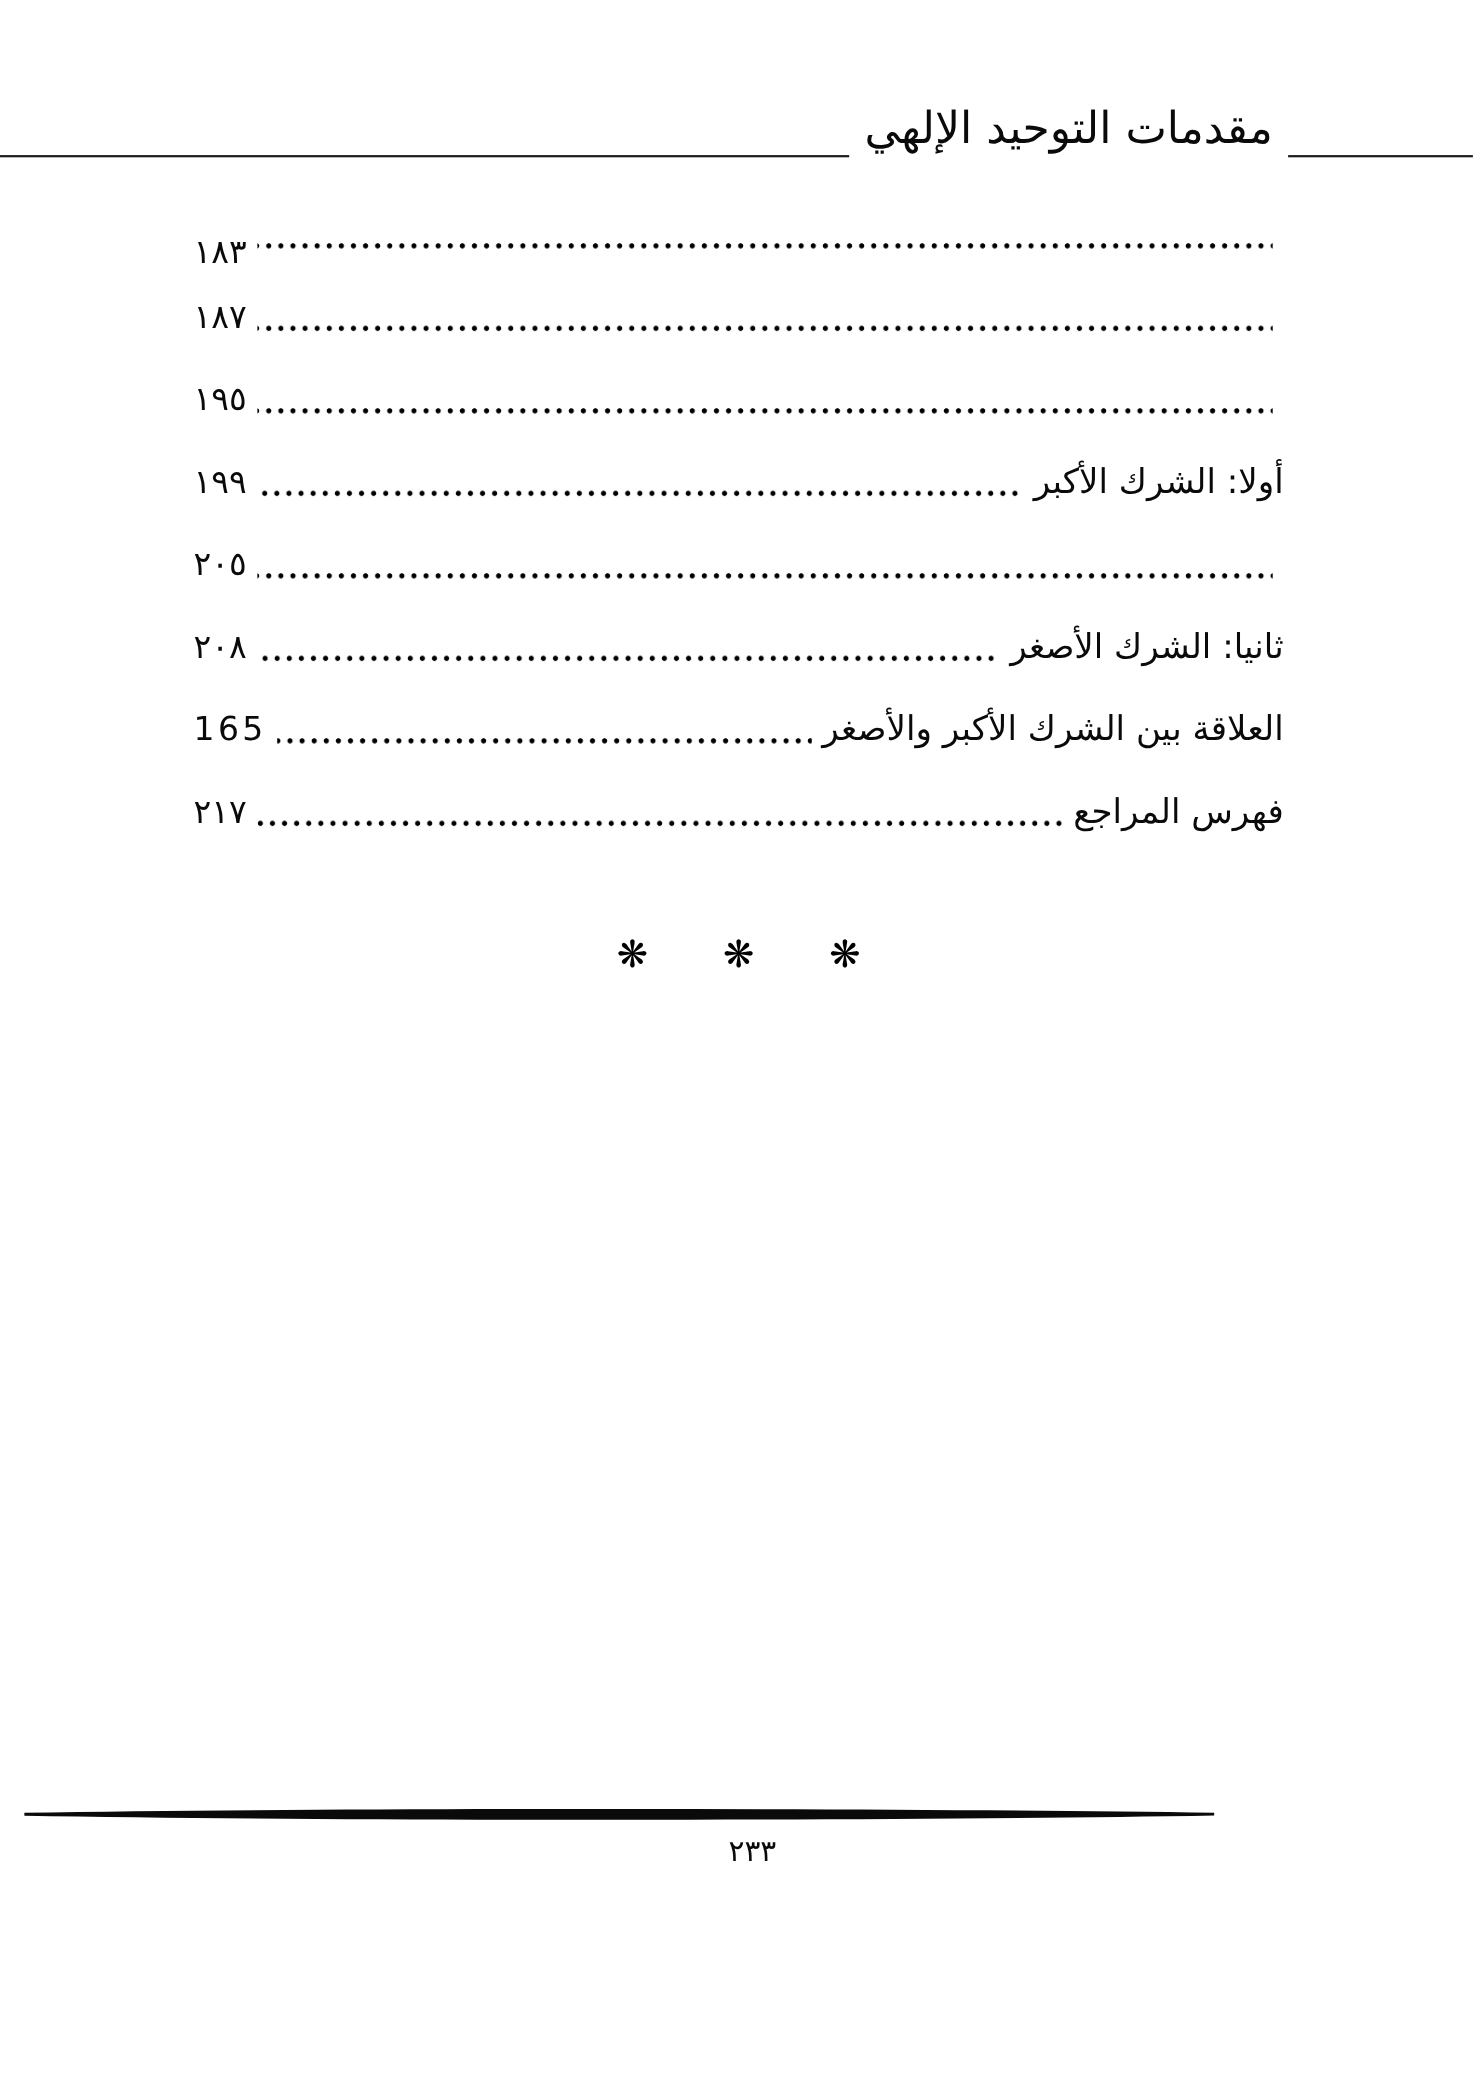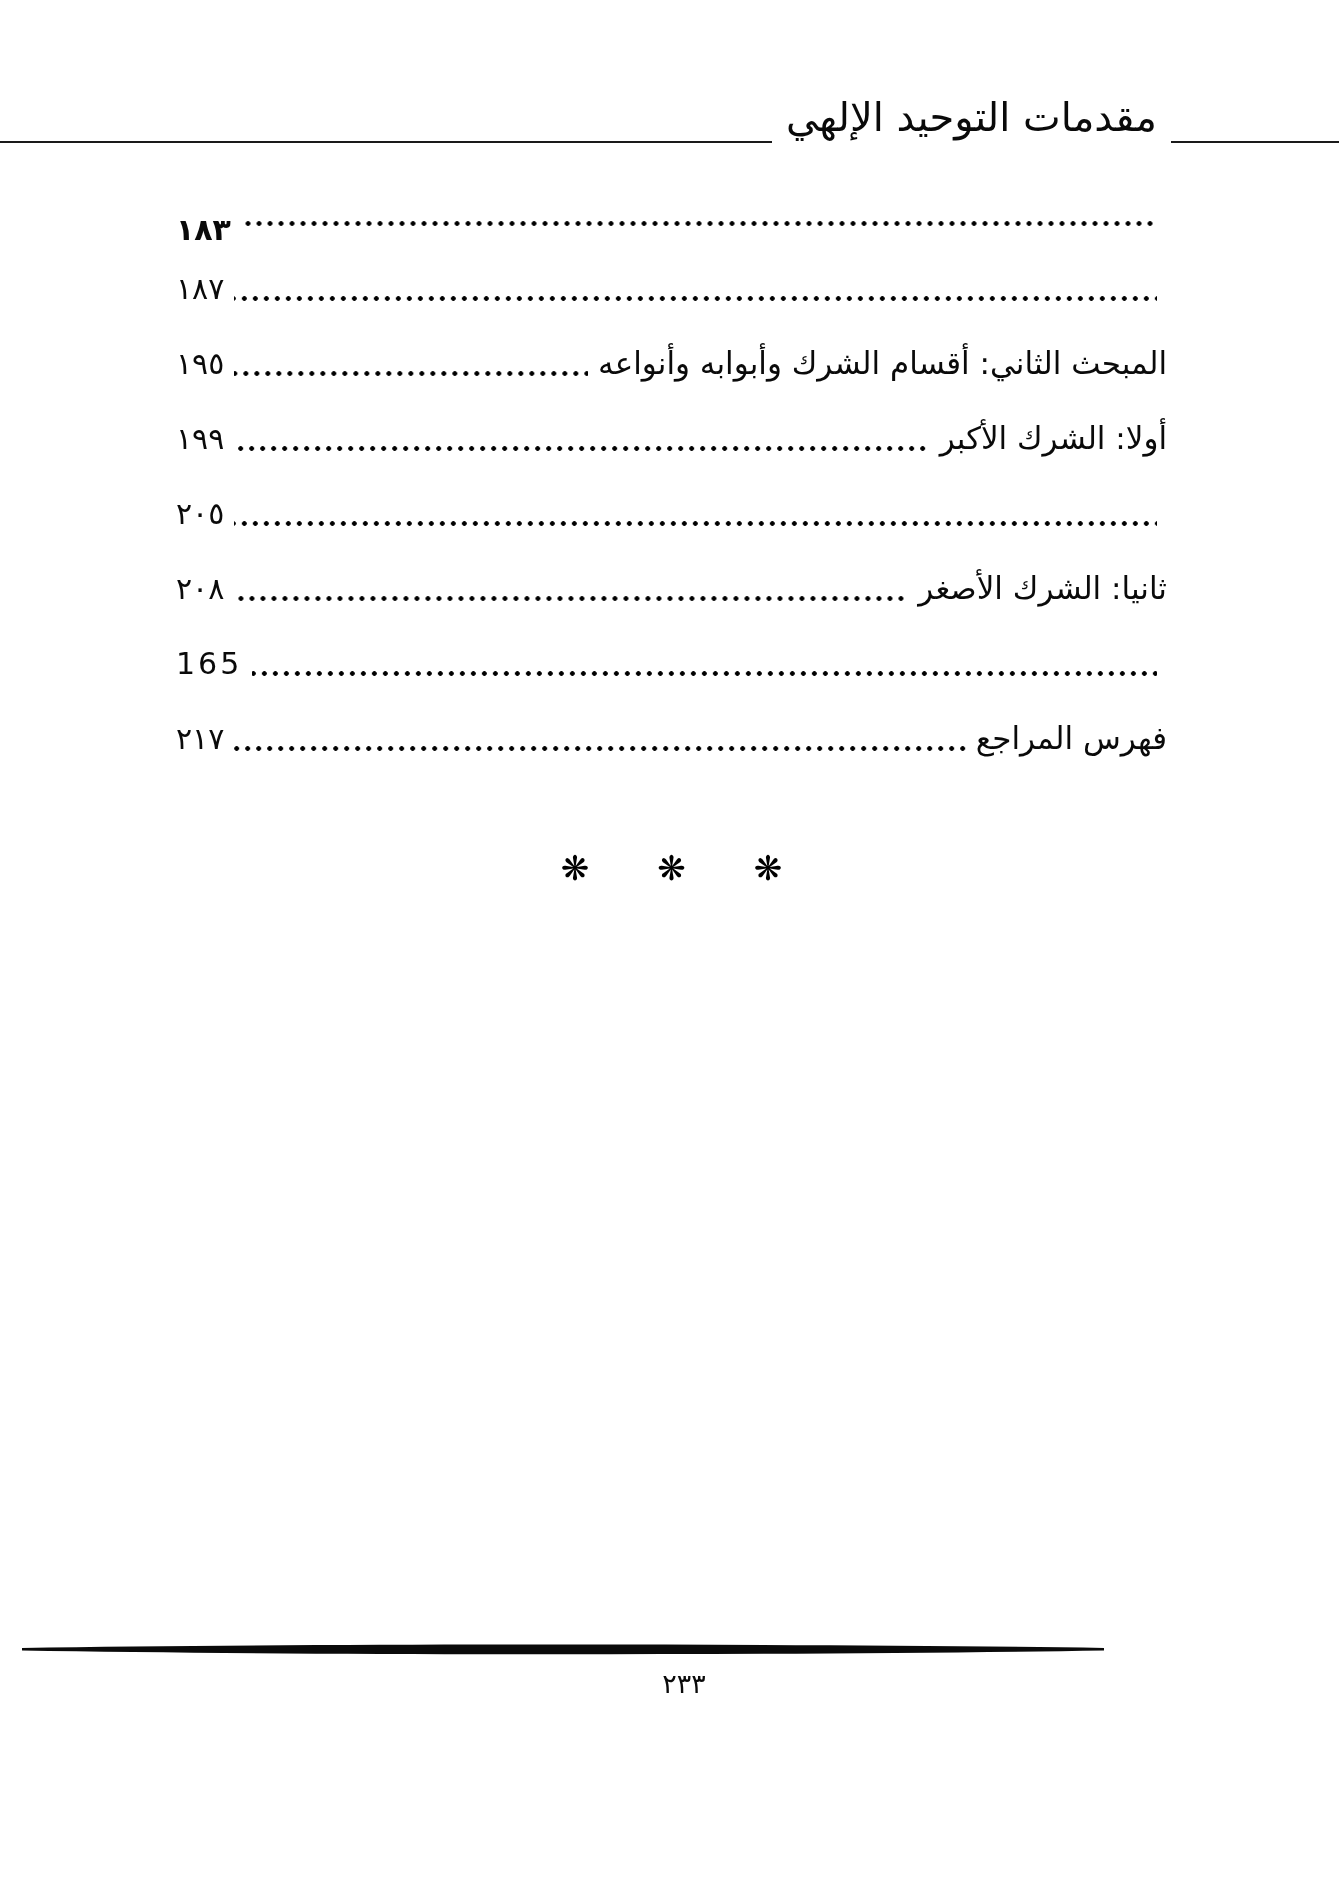--- a/index.html
+++ b/index.html
@@ -30,21 +30,21 @@
     position:absolute;top:176px;left:176px;right:172px;
     direction:rtl;
   }
   .toc-row{
     height:75px;
     display:flex;flex-direction:row;align-items:center;
     direction:rtl;
     font-size:31px;
   }
   .toc-row.bold .toc-label{font-weight:bold;}
-  .toc-row.bold .toc-page{font-weight:bold;margin-top:32px;}
+  .toc-row.bold .toc-page{font-weight:normal;margin-top:32px;}
   .toc-label{
     white-space:nowrap;
     flex:0 0 auto;
     line-height:1.2;
   }
   .toc-dots{
     flex:1 1 auto;
     min-width:14px;
     height:5px;
     margin:0 10px;
@@ -92,21 +92,20 @@
     <span class="toc-dots"></span>
     <span class="toc-page">١٨٣</span>
   </div>
 
   <div class="toc-row">
     <span class="toc-dots"></span>
     <span class="toc-page">١٨٧</span>
   </div>
 
   <div class="toc-row">
-    <span class="toc-label">المبحث الثاني: أقسام الشرك وأبوابه وأنواعه</span>
     <span class="toc-dots"></span>
     <span class="toc-page">١٩٥</span>
   </div>
 
   <div class="toc-row">
     <span class="toc-label">أولا: الشرك الأكبر</span>
     <span class="toc-dots"></span>
     <span class="toc-page">١٩٩</span>
   </div>
 
@@ -115,20 +114,21 @@
     <span class="toc-page">٢٠٥</span>
   </div>
 
   <div class="toc-row">
     <span class="toc-label">ثانيا: الشرك الأصغر</span>
     <span class="toc-dots"></span>
     <span class="toc-page">٢٠٨</span>
   </div>
 
   <div class="toc-row">
+    <span class="toc-label">العلاقة بين الشرك الأكبر والأصغر</span>
     <span class="toc-dots"></span>
     <span class="toc-page">165</span>
   </div>
 
   <div class="toc-row">
     <span class="toc-label">فهرس المراجع</span>
     <span class="toc-dots"></span>
     <span class="toc-page">٢١٧</span>
   </div>
 

